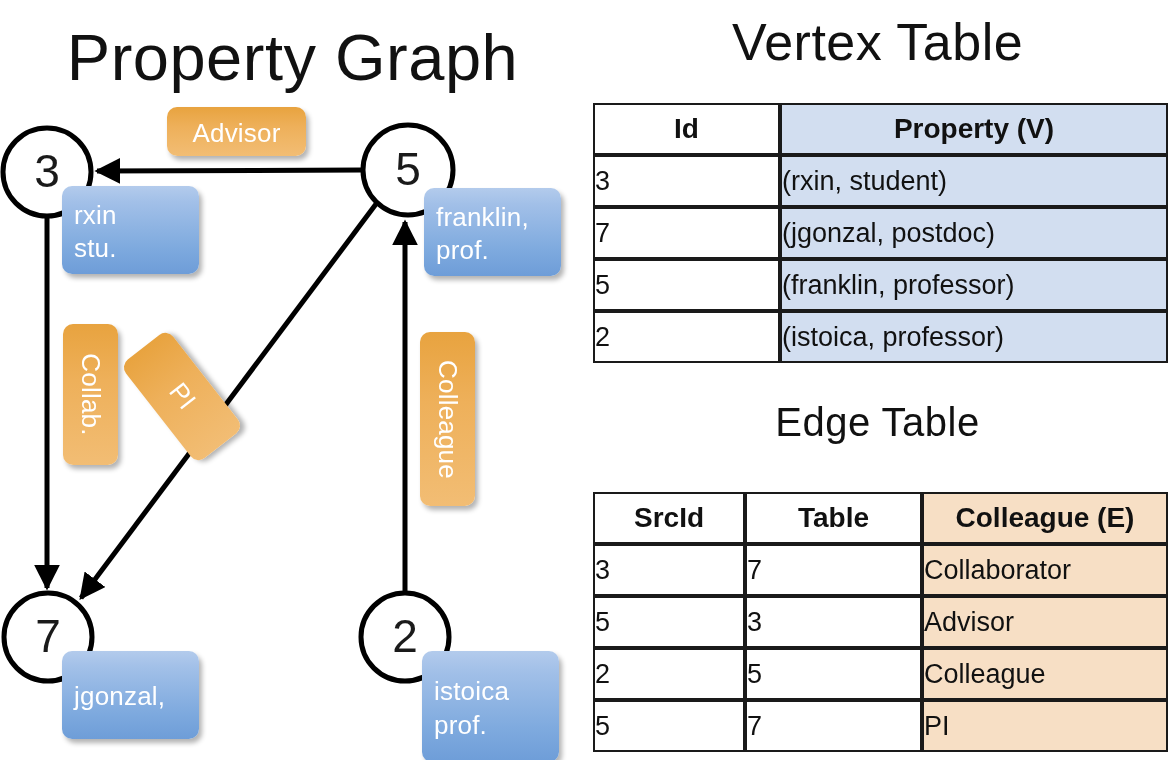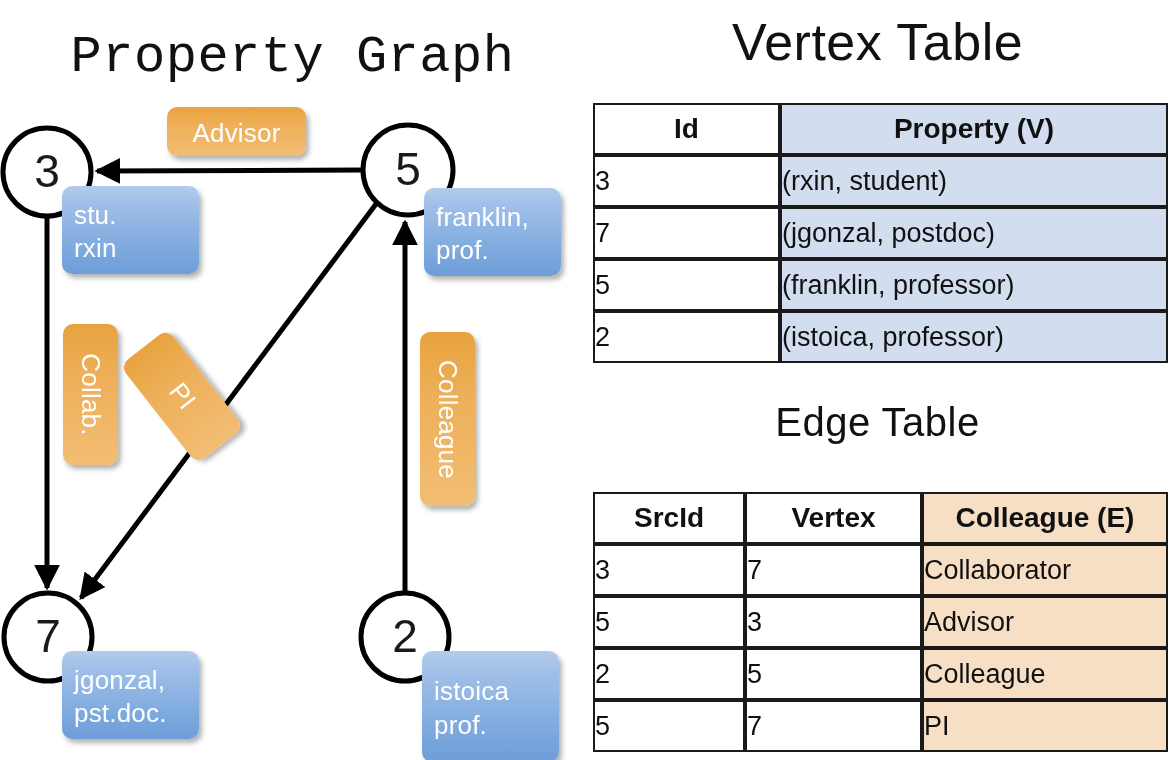--- a/index.html
+++ b/index.html
@@ -19,21 +19,21 @@
   
   .title {
     position: absolute;
     font-weight: 300;
     font-size: 50px;
     letter-spacing: 0.5px;
     color: #111111;
     white-space: nowrap;
     text-align: center;
   }
-  #title-property-graph { left: 0px;   top: 28px;  width: 585px; font-size: 52px; font-family: Liberation Mono, monospace; }
+  #title-property-graph { left: 0px;   top: 20px;  width: 585px; font-size: 65px; }
   #title-vertex-table   { left: 585px; top: 12px;  width: 585px; font-size: 52px; }
   #title-edge-table     { left: 585px; top: 400px; width: 585px; font-size: 40px; }
 
   
   #graph-panel {
     position: absolute;
     left: 0; top: 0;
     width: 585px; height: 760px;
   }
   #graph-svg { position: absolute; left: 0; top: 0; }
@@ -143,36 +143,35 @@
     <line x1="405" y1="593" x2="405" y2="222" stroke="#000000" stroke-width="5" marker-end="url(#arrow)"></line>
   </svg>
 
   <div class="node-label" style="left:17px;  top:148px;">3</div>
   <div class="node-label" style="left:378px; top:146px;">5</div>
   <div class="node-label" style="left:18px;  top:613px;">7</div>
   <div class="node-label" style="left:375px; top:613px;">2</div>
 
   <div class="pbox pbox-blue" style="left:62px; top:186px; width:137px; height:88px;">
     <div class="pbox-inner">
+      <div>rxin</div>
       <div>stu.</div>
-      <div>rxin</div>
     </div>
   </div>
 
   <div class="pbox pbox-blue" style="left:424px; top:188px; width:137px; height:88px;">
     <div class="pbox-inner">
       <div>franklin,</div>
       <div>prof.</div>
     </div>
   </div>
 
   <div class="pbox pbox-blue" style="left:62px; top:651px; width:137px; height:88px;">
     <div class="pbox-inner">
       <div>jgonzal,</div>
-      <div>pst.doc.</div>
     </div>
   </div>
 
   <div class="pbox pbox-blue" style="left:422px; top:651px; width:137px; height:111px;">
     <div class="pbox-inner">
       <div>istoica</div>
       <div>prof.</div>
     </div>
   </div>
 
@@ -233,21 +232,21 @@
 
 <table class="tbl" id="edge-table">
   <colgroup>
       <col style="width:152px">
       <col style="width:177px">
       <col style="width:246px">
     </colgroup>
   <thead>
     <tr>
       <th>SrcId</th>
-      <th>Vertex</th>
+      <th>Table</th>
       <th class="cell-tan">Colleague (E)</th>
     </tr>
   </thead>
   <tbody>
     <tr>
       <td>3</td>
       <td>7</td>
       <td class="cell-tan">Collaborator</td>
     </tr>
     <tr>

